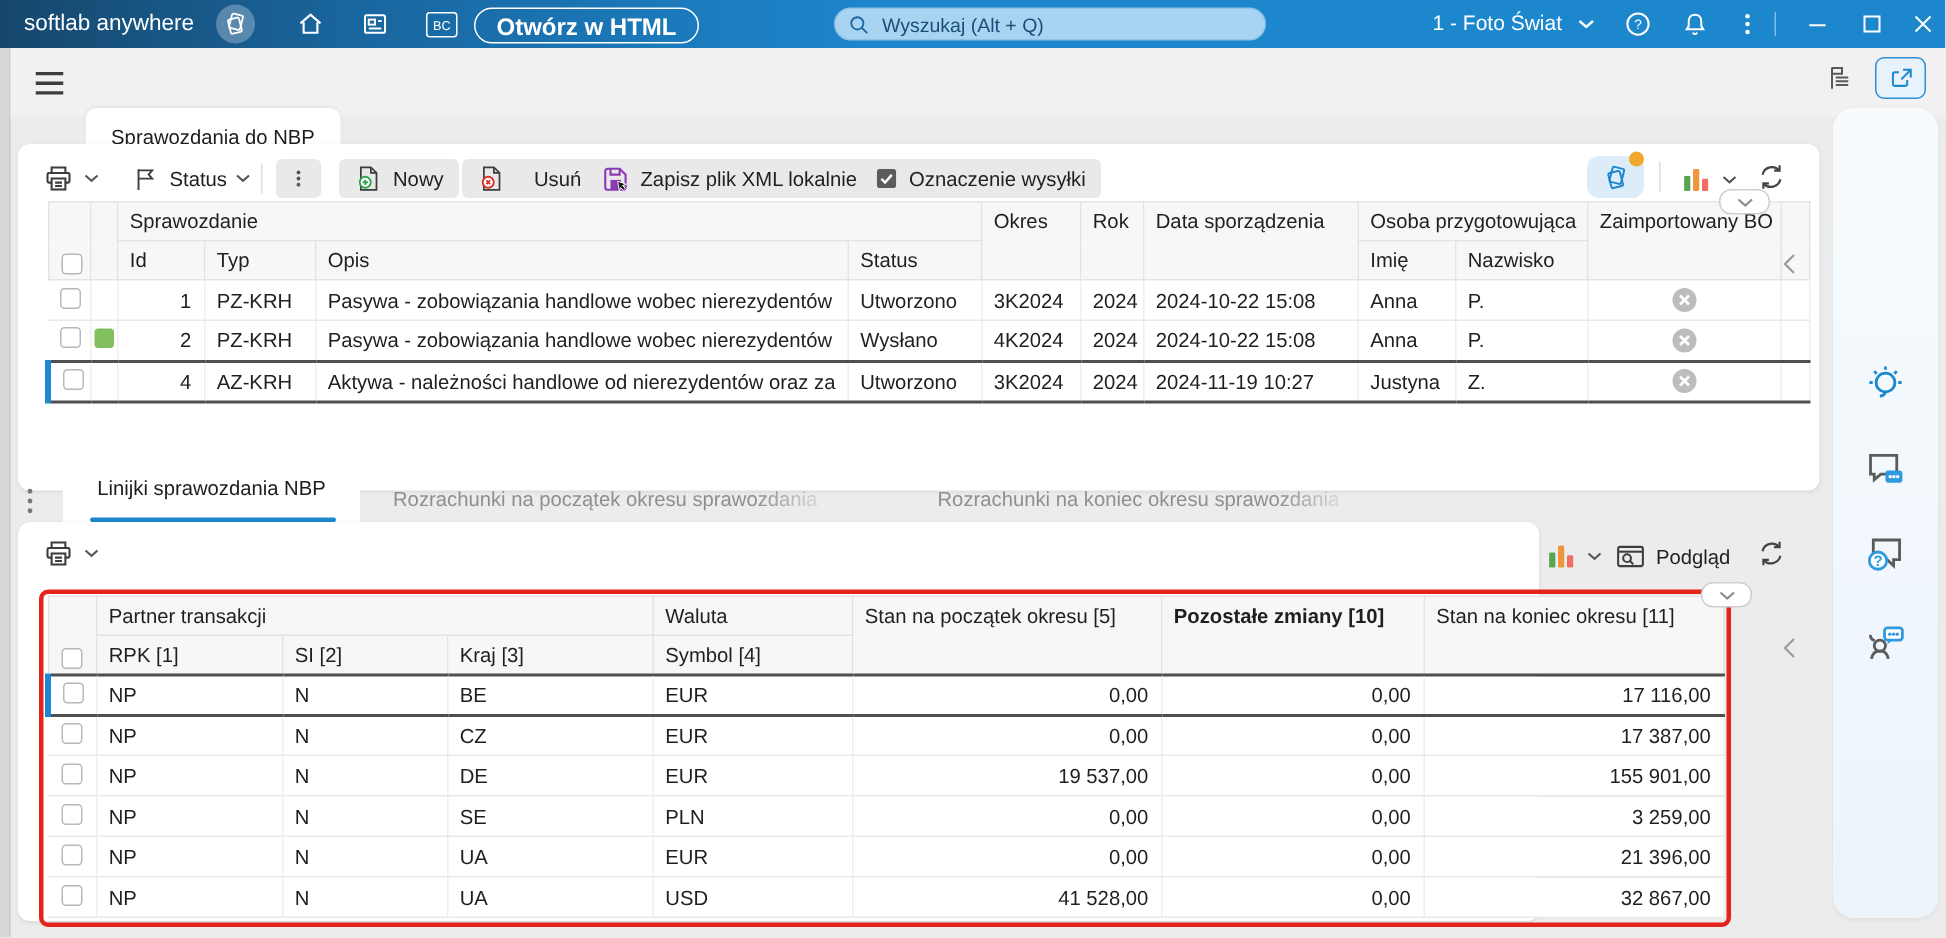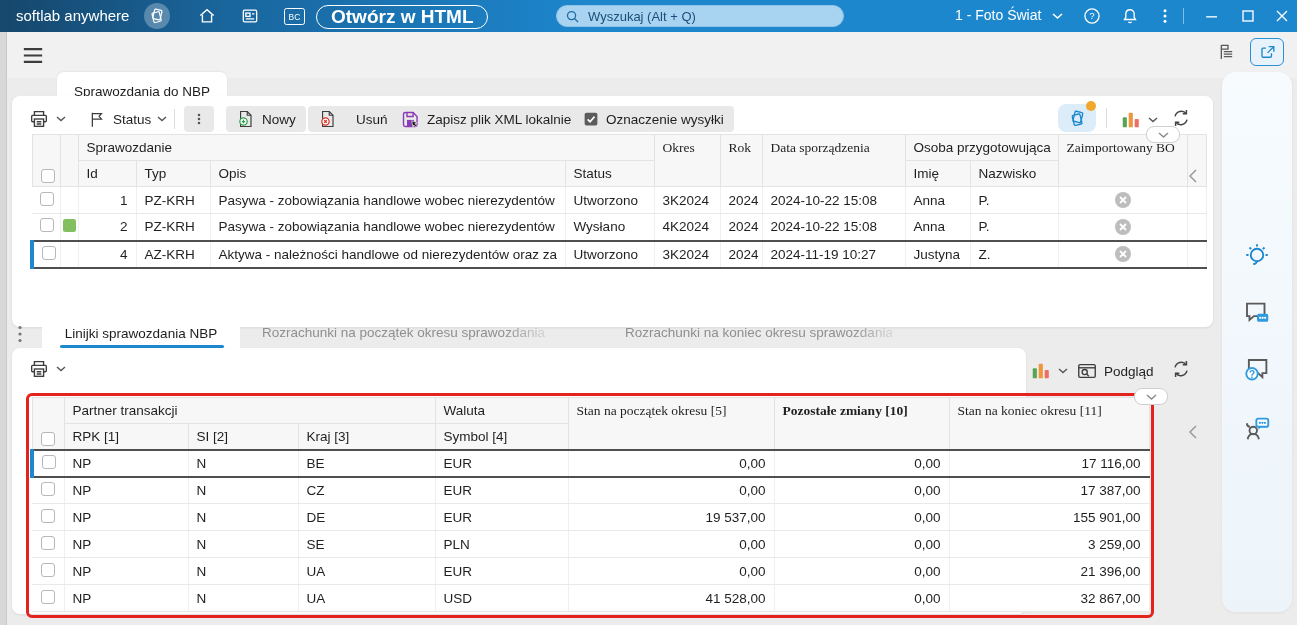--- a/index.html
+++ b/index.html
@@ -5,21 +5,21 @@
   html,body{margin:0;padding:0;background:#ececec;font-family:"Liberation Sans","DejaVu Sans",sans-serif;}
   .stage{position:relative;width:1297px;height:625px;overflow:hidden;background:#ececec;}
   .abs{position:absolute;}
   svg{display:block;}
 
   
   .titlebar{left:0;top:0;width:1297px;height:32px;background:linear-gradient(90deg,#16476c 0%,#19669e 18%,#1d87ce 46%,#1d87ce 100%);}
   .tb-text{color:#fff;font-size:15px;}
   .logo-circle{width:26px;height:26px;border-radius:50%;background:rgba(255,255,255,.28);display:flex;align-items:center;justify-content:center;}
   .bc-badge{width:19px;height:15px;border:1.5px solid #fff;border-radius:2.5px;color:#fff;font-size:8.5px;font-weight:normal;display:flex;align-items:center;justify-content:center;}
-  .open-html{height:22px;padding:0 14px;border:1.5px solid #fff;border-radius:13px;color:#fff;font-size:19px;font-weight:bold;display:flex;align-items:flex-end;background:transparent;}
+  .open-html{height:22px;padding:0 14px;border:1.5px solid #fff;border-radius:13px;color:#fff;font-size:16px;font-weight:bold;display:flex;align-items:flex-end;background:transparent;}
   .search-pill{width:288px;height:22px;border-radius:11px;background:#a9d4f1;border:1px solid #8fc3e8;display:flex;align-items:center;padding:0 8px;box-sizing:border-box;}
   .search-pill input{flex:1;background:transparent;border:none;outline:none;font-size:13px;color:#1b4e78;margin-left:6px;font-family:inherit;}
   .search-pill input::placeholder{color:#1b4e78;opacity:1;}
   .tb-divider{width:1px;height:16px;background:rgba(255,255,255,.45);}
 
   
   .leftstrip{left:0;top:32px;width:7px;height:593px;background:#d8d8d8;border-right:1px solid #c9c9c9;box-sizing:border-box;}
   .tabrow{left:7px;top:32px;width:1290px;height:46px;background:#f1f1f1;}
   .main-tab{left:50px;top:40px;width:170px;height:38px;background:#fff;border-radius:7px 7px 0 0;display:flex;align-items:center;justify-content:center;font-size:13.5px;color:#1d1d1d;box-shadow:0 -1px 2px rgba(0,0,0,.05);}
   .main-tab .underline{position:absolute;left:14px;right:10px;bottom:2px;height:3px;background:#1d88cf;border-radius:2px;}
@@ -30,40 +30,40 @@
   .card-bottom{left:12px;top:348px;width:1014px;height:266px;}
 
   
   .tb-btn{height:26px;display:inline-flex;align-items:center;gap:6px;font-size:13.5px;color:#1f1f1f;}
   .btn-gray{background:#e9e9e9;border-radius:4px;padding:0 10px;}
   .vsep{width:1px;height:20px;background:#dcdcdc;}
 
   
   table.grid{border-collapse:collapse;table-layout:fixed;}
   table.grid th{height:26px;padding:0 8px;font-size:13.5px;font-weight:400;color:#1f1f1f;background:#f7f7f7;border:1px solid #e3e3e3;text-align:left;white-space:nowrap;overflow:hidden;box-sizing:border-box;}
-  table.grid th.vt{vertical-align:top;padding-top:5px;font-family:Liberation Serif, serif;}
+  table.grid th.vt{vertical-align:top;padding-top:5px;}
   table.grid th.bold{font-weight:700;}
   table.grid td{height:27px;padding:0 8px;font-size:13.5px;color:#1f1f1f;background:#fff;border-right:1px solid #efefef;border-bottom:1px solid #e9e9e9;white-space:nowrap;overflow:hidden;box-sizing:border-box;}
   td.cbcell,th.cbcell{text-align:center;padding:0;}
   th.cbcell{vertical-align:bottom;padding-bottom:6px;}
   td.cid{background:#fbfbe3;text-align:right;}
   td.ctr{text-align:center;}
   td.c-sym{background:#d6dc80;border-bottom:1px solid #fff;border-right:1px solid #fff;}
   td.c-blu{background:#b7d8f0;text-align:right;border-bottom:1px solid #fff;border-right:1px solid #fff;}
   td.num{text-align:right;}
   tr.sel td{border-top:2px solid #4f4f4f;border-bottom:2px solid #4f4f4f;}
   tr.sel td:first-child{border-left:4px solid #1d88cf;}
   .cb{width:14px;height:14px;border:1.5px solid #b8b8b8;border-radius:3px;background:#fff;display:inline-block;box-sizing:border-box;}
   .greensq{width:13px;height:13px;background:#82bf5e;border-radius:2.5px;display:inline-block;}
   .xcirc{width:16px;height:16px;border-radius:50%;background:#bdbdbd;display:inline-flex;align-items:center;justify-content:center;}
   .chev-pill{width:32px;height:15px;background:#fff;border:1px solid #cfcfcf;border-radius:8px;display:flex;align-items:center;justify-content:center;}
   .redframe{border:3px solid #e3231c;border-radius:6px;pointer-events:none;}
 
   
-  .tab-active2{left:42px;top:318px;width:198px;height:30px;background:#fff;border-radius:8px 8px 0 0;display:flex;align-items:center;justify-content:center;font-size:13.5px;color:#1d1d1d;}
+  .tab-active2{left:42px;top:318px;width:198px;height:30px;background:#fff;border-radius:8px 8px 0 0;display:flex;align-items:flex-start;justify-content:center;font-size:13.5px;color:#1d1d1d;}
   .tab-active2 .underline{position:absolute;left:18px;right:16px;bottom:0;height:3px;background:#1d88cf;border-radius:2px;}
   .tab-ghost{height:30px;line-height:30px;font-size:13.5px;color:#8f8f8f;white-space:nowrap;overflow:hidden;padding-left:12px;box-sizing:border-box;
     -webkit-mask-image:linear-gradient(90deg,#000 80%,transparent 97%);mask-image:linear-gradient(90deg,#000 80%,transparent 97%);}
 
   
   .side-panel{left:1222px;top:72px;width:70px;height:540px;border-radius:14px;background:linear-gradient(180deg,#f7fbfe 0%,#ecf4fa 100%);box-shadow:0 1px 3px rgba(0,0,0,.06);}
   .share-btn{left:1250px;top:38px;width:34px;height:28px;background:#e7f2fb;border:1.5px solid #2e8fd1;border-radius:6px;display:flex;align-items:center;justify-content:center;box-sizing:border-box;}
 </style>
 </head>
 <body>

